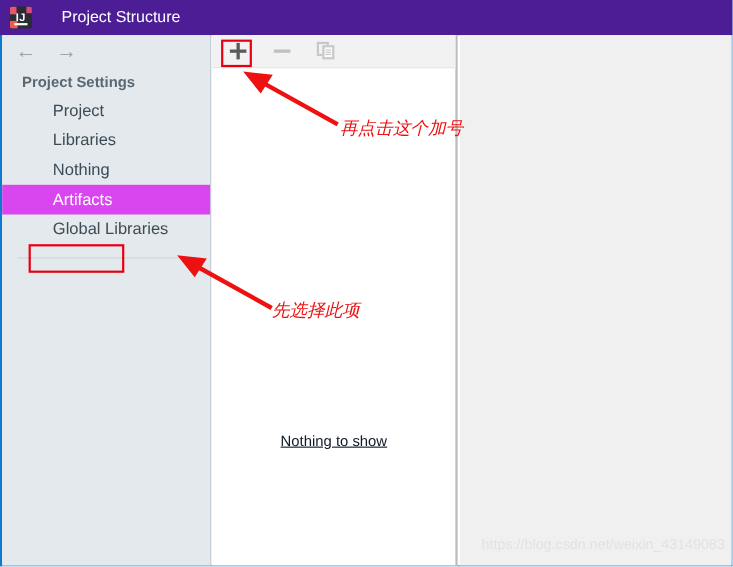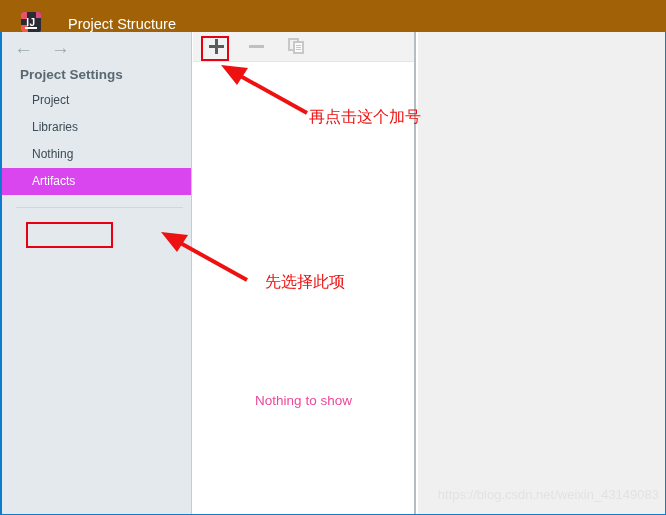--- a/index.html
+++ b/index.html
@@ -20,24 +20,24 @@
     border-left: 2px solid #0d7bce;
     border-right: 1px solid #0d7bce;
     border-bottom: 1px solid #0d7bce;
   }
 
   
   .titlebar {
     position: absolute;
     top: 0; left: -2px; right: -1px;
     height: 32px;
-    background: #a16207;
+    background: #4c1d95;
     display: flex;
-    align-items: flex-end;
-    padding-left: 21px;
+    align-items: center;
+    padding-left: 9px;
   }
   .app-icon {
     width: 20px; height: 20px;
     position: relative;
     flex: 0 0 auto;
     border-radius: 2px;
     overflow: hidden;
     background: #2b2b35;
   }
   .app-icon .ij-red-tl {
@@ -99,23 +99,23 @@
   }
 
   .group-title {
     font-size: 13.5px;
     font-weight: bold;
     color: #5a6872;
     padding: 5px 0 5px 18px;
     white-space: nowrap;
   }
   .nav-item {
-    font-size: 12px;
+    font-size: 15px;
     color: #3c4b55;
-    padding: 5px 0 5px 30px;
+    padding: 5px 0 5px 46px;
     white-space: nowrap;
     line-height: 17px;
   }
   .nav-item.selected {
     background: #d946ef;
     color: #ffffff;
   }
   .nav-sep {
     height: 1px;
     background: #cfd7dd;
@@ -205,21 +205,22 @@
     border: 2px solid #e60012;
     pointer-events: none;
   }
 
   .empty-text {
     position: absolute;
     top: 361px;
     left: 0; right: 0;
     text-align: center;
     font-size: 13.5px;
-    color: #ec4899;
+    color: #0f172a;
+    text-decoration: underline;
   }
 
   
   .right-panel {
     position: absolute;
     top: 32px;
     left: 416px;
     right: 0;
     bottom: 0;
     background: #f0f0f0;
@@ -231,23 +232,24 @@
     top: 0; left: 0;
     width: 666px; height: 515px;
     pointer-events: none;
   }
   .anno-text {
     position: absolute;
     color: #ee1111;
     font-size: 16px;
     white-space: nowrap;
     font-family: "DejaVu Sans", "Liberation Sans", sans-serif;
+    font-style: italic;
   }
   .anno-1 { left: 307px; top: 107px; }
-  .anno-2 { left: 263px; top: 272px; }
+  .anno-2 { left: 245px; top: 272px; }
 
   .watermark {
     position: absolute;
     right: 6px;
     bottom: 12px;
     color: #e2e2e2;
     font-size: 13px;
     white-space: nowrap;
     font-family: "Liberation Sans", sans-serif;
   }
@@ -274,20 +276,21 @@
       <span class="nav-arrow">←</span>
       <span class="nav-arrow">→</span>
     </div>
 
     <div class="group-title">Project Settings</div>
     <div class="nav-item">Project</div>
     <div class="nav-item">Libraries</div>
     <div class="nav-item">Nothing</div>
     <div class="nav-item selected">Artifacts</div>
 
+    <div class="nav-item">Global Libraries</div>
 
     <div class="nav-sep"></div>
 
   </div>
 
   <div class="center">
     <div class="toolbar">
       <div class="tb-btn">
         <span class="plus-glyph"></span>
       </div>

